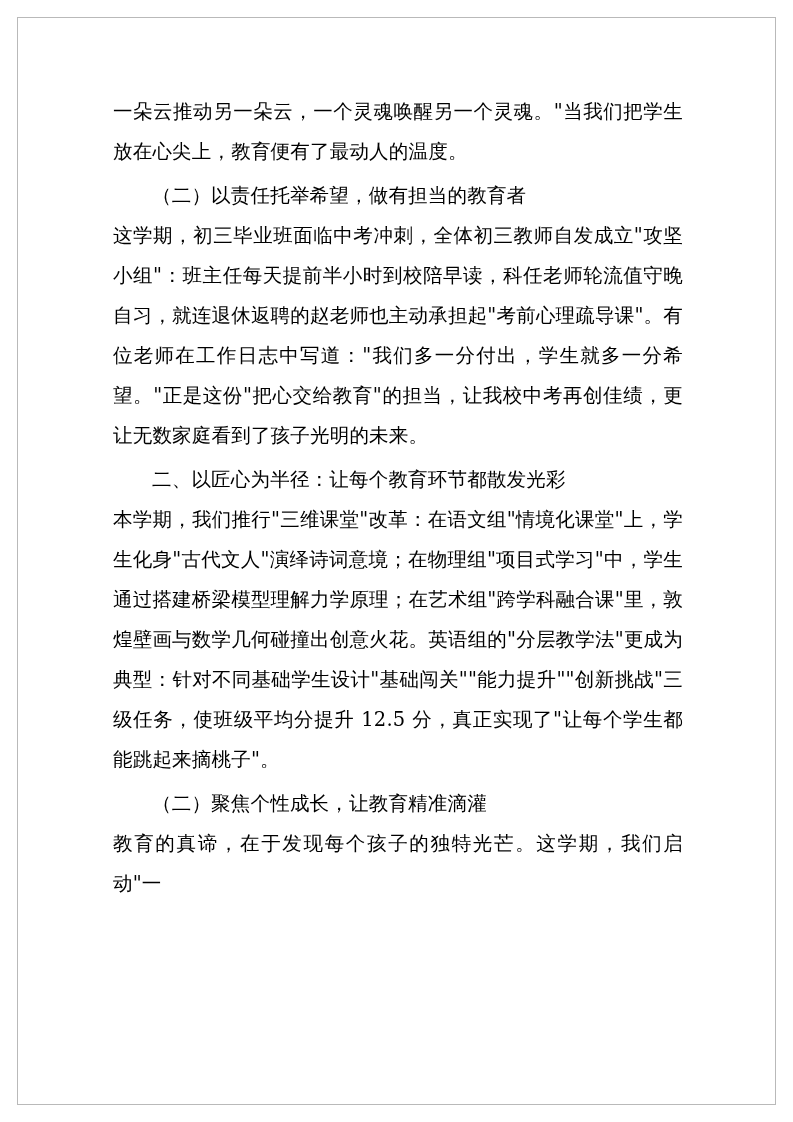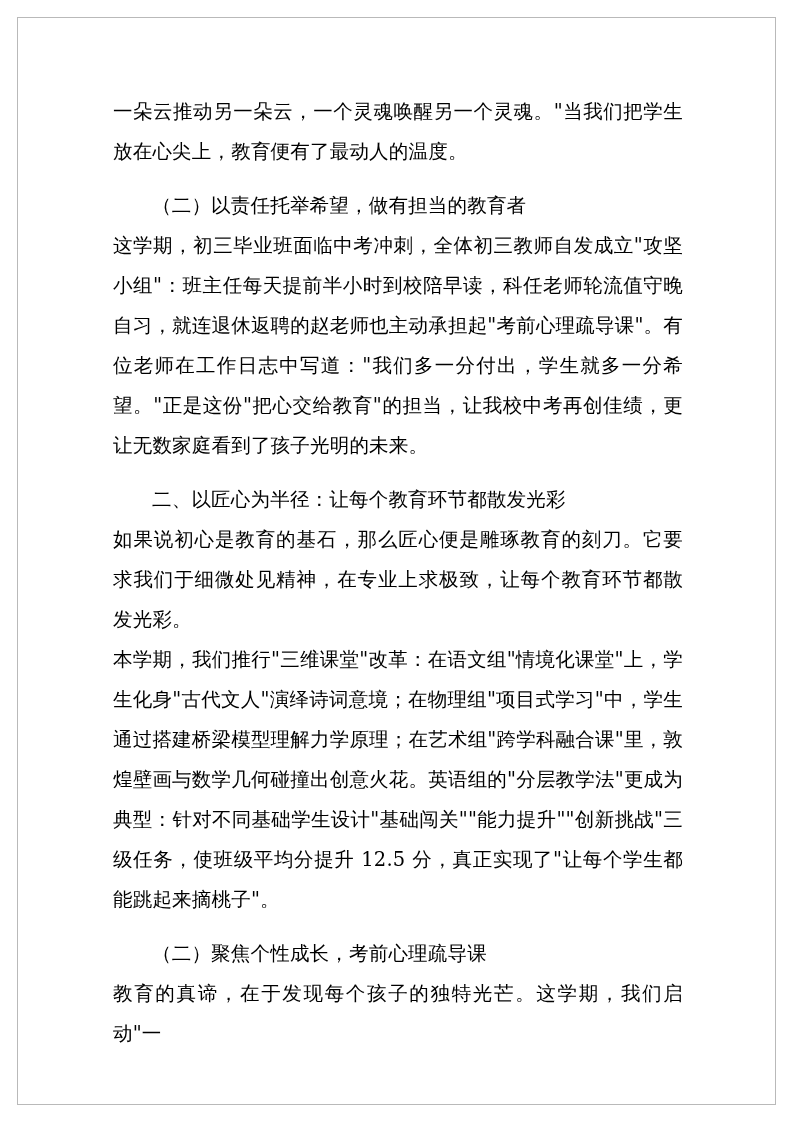--- a/index.html
+++ b/index.html
@@ -47,31 +47,30 @@
     text-align: justify;
     text-justify: inter-ideograph;
     letter-spacing: 0.2px;
     color: #000000;
     font-family: "DejaVu Serif", "Liberation Serif", serif;
   }
   p.indent {
     text-indent: 39px;
   }
   p.spaced {
-    margin-top: 14px;
+    margin-top: 4px;
   }
 </style>
 </head>
 <body>
 
 <div class="page">
   <div class="page-border"></div>
   <div class="content">
     <p class="">一朵云推动另一朵云，一个灵魂唤醒另一个灵魂。"当我们把学生放在心尖上，教育便有了最动人的温度。</p>
     <p class="indent spaced">（二）以责任托举希望，做有担当的教育者</p>
     <p class="">这学期，初三毕业班面临中考冲刺，全体初三教师自发成立"攻坚小组"：班主任每天提前半小时到校陪早读，科任老师轮流值守晚自习，就连退休返聘的赵老师也主动承担起"考前心理疏导课"。有位老师在工作日志中写道："我们多一分付出，学生就多一分希望。"正是这份"把心交给教育"的担当，让我校中考再创佳绩，更让无数家庭看到了孩子光明的未来。</p>
     <p class="indent spaced">二、以匠心为半径：让每个教育环节都散发光彩</p>
-    <p class="">如果说初心是教育的基石，那么匠心便是雕琢教育的刻刀。它要求我们于细微处见精神，在专业上求极致，让每个教育环节都散发光彩。</p>
     <p class="">本学期，我们推行"三维课堂"改革：在语文组"情境化课堂"上，学生化身"古代文人"演绎诗词意境；在物理组"项目式学习"中，学生通过搭建桥梁模型理解力学原理；在艺术组"跨学科融合课"里，敦煌壁画与数学几何碰撞出创意火花。英语组的"分层教学法"更成为典型：针对不同基础学生设计"基础闯关""能力提升""创新挑战"三级任务，使班级平均分提升 12.5 分，真正实现了"让每个学生都能跳起来摘桃子"。</p>
-    <p class="indent spaced">（二）聚焦个性成长，考前心理疏导课</p>
+    <p class="indent spaced">（二）聚焦个性成长，让教育精准滴灌</p>
     <p class="">教育的真谛，在于发现每个孩子的独特光芒。这学期，我们启动"一</p>
   </div>
 </div>
 
 </body></html>

